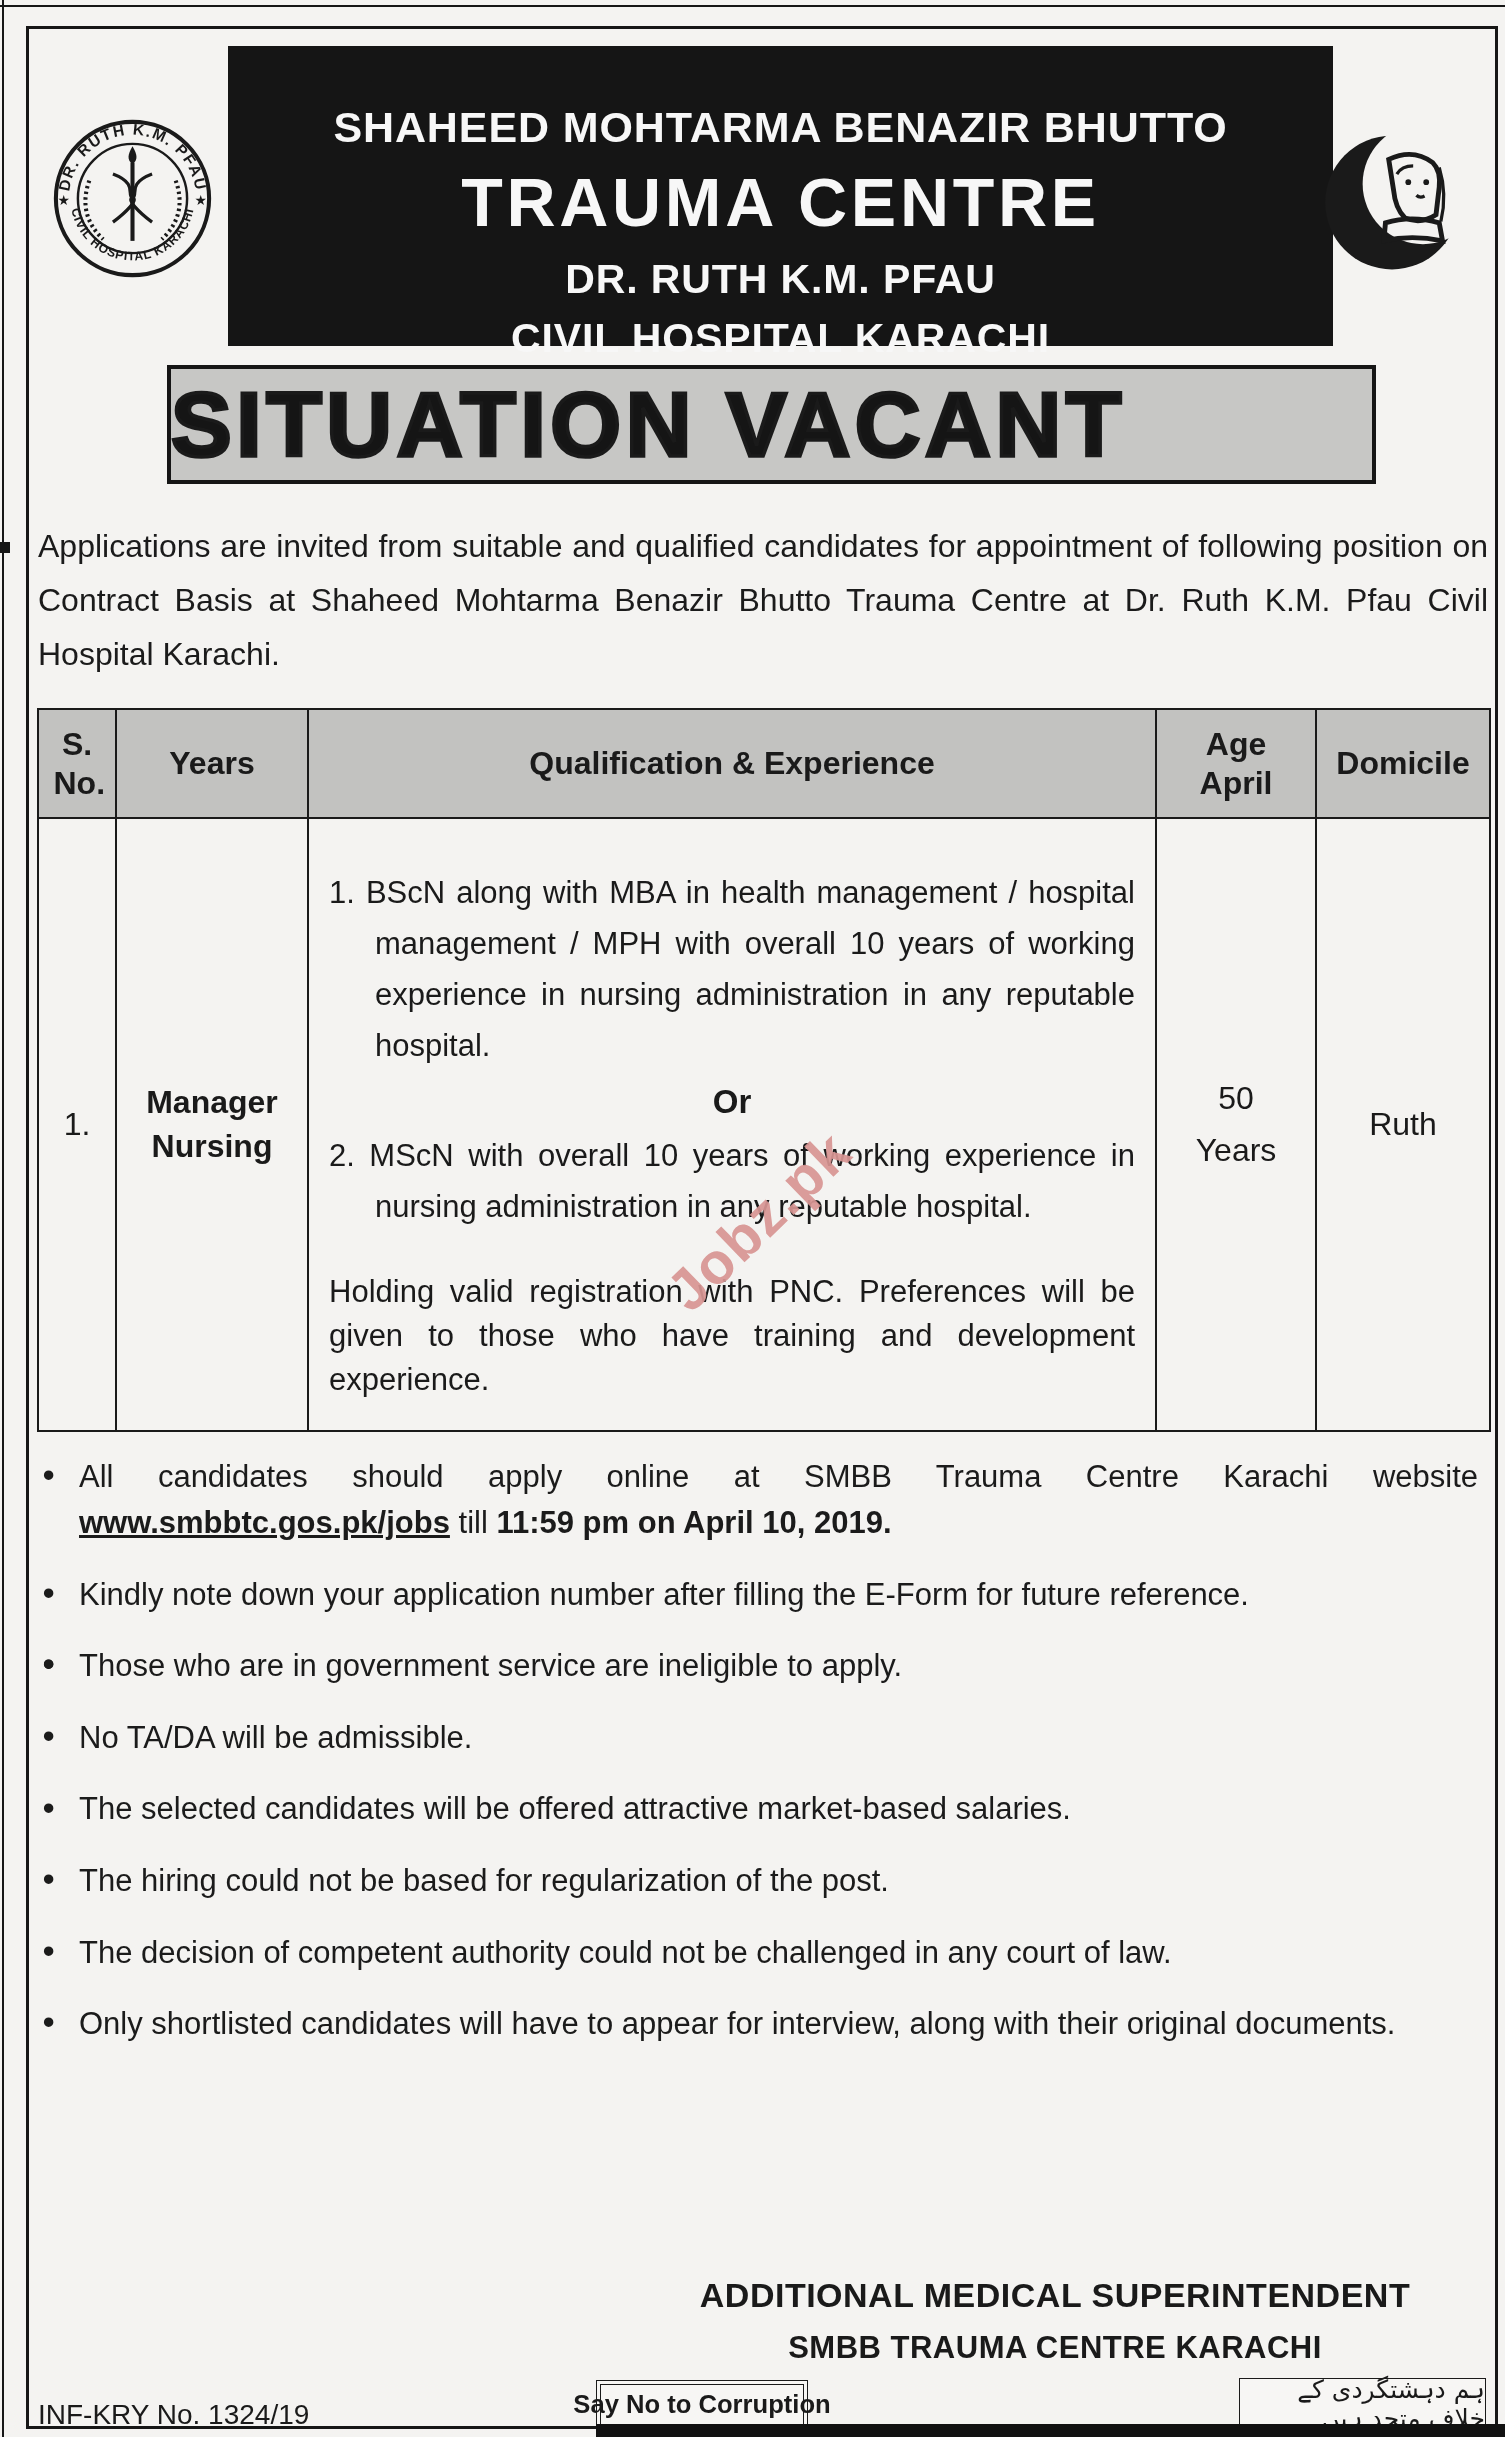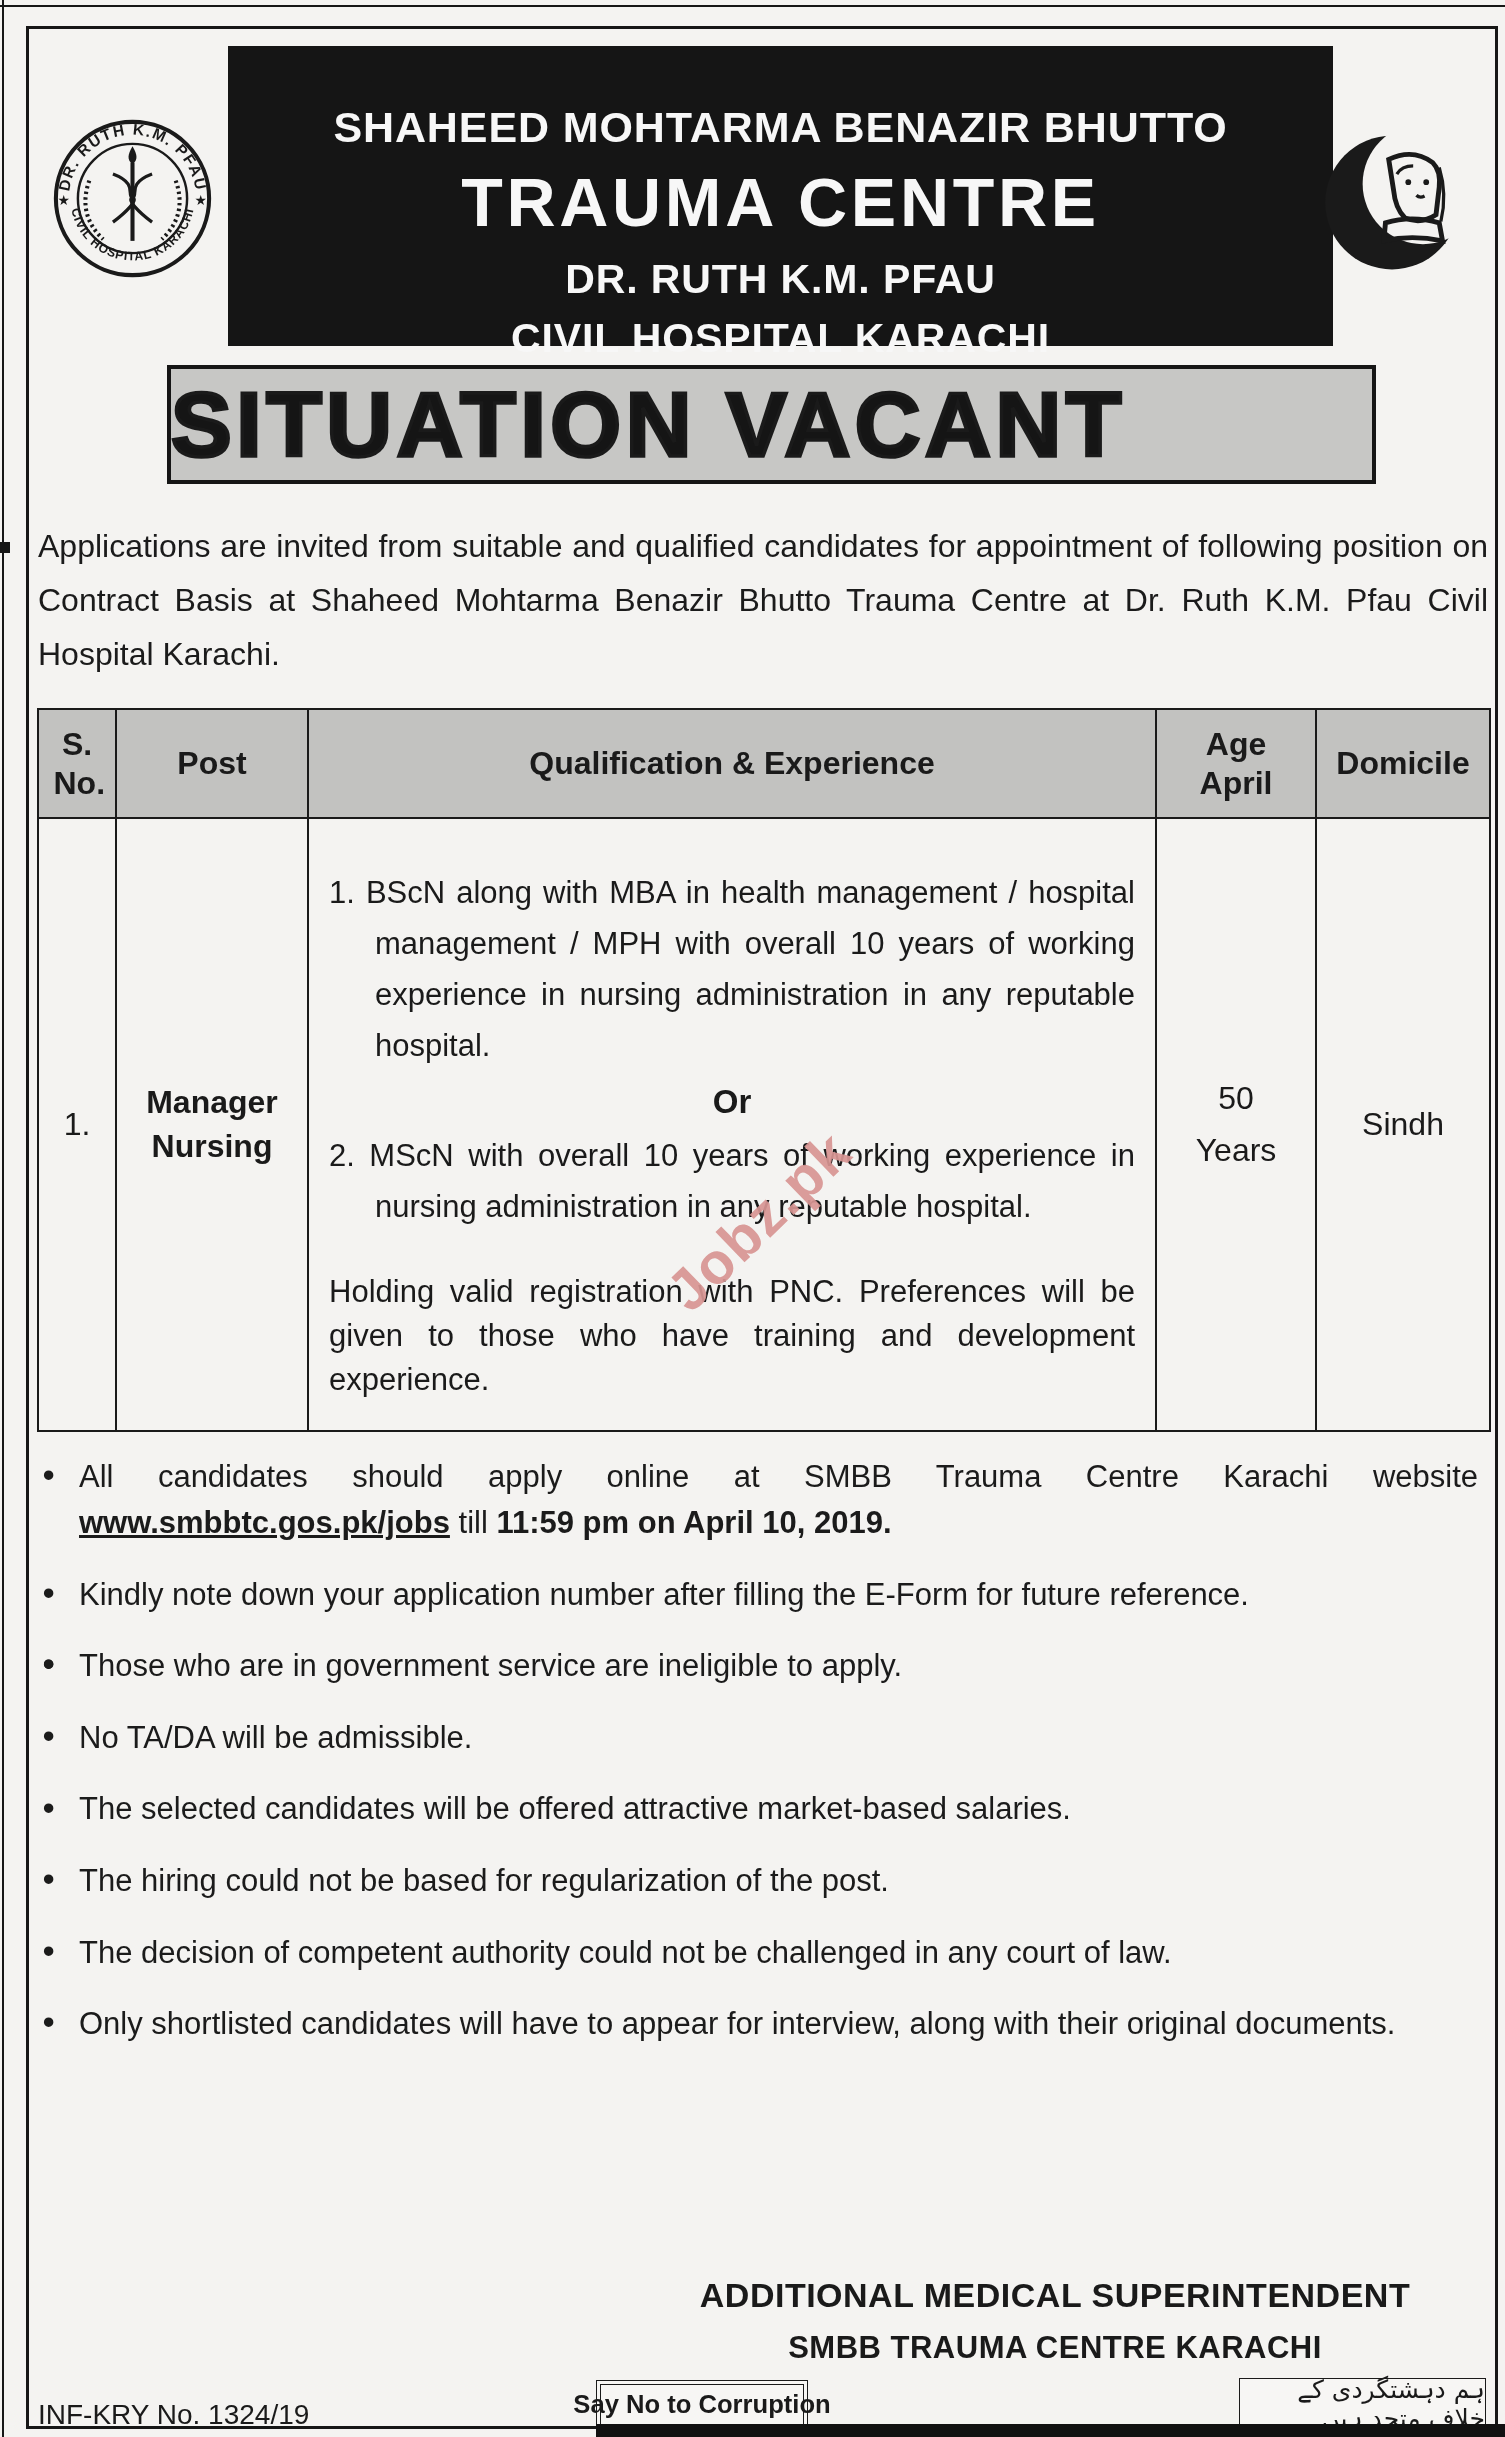--- a/index.html
+++ b/index.html
@@ -141,21 +141,21 @@
         <col style="width:848px">
         <col style="width:160px">
         <col style="width:174px">
     </colgroup>
     <tbody>
         <tr>
       <th>
             <div class="th-inner th-sno">S. No.</div>
           </th>
       <th>
-            <div class="th-inner">Post</div>
+            <div class="th-inner">Years</div>
           </th>
       <th>
             <div class="th-inner">Qualification &amp; Experience</div>
           </th>
       <th>
             <div class="th-inner th-age">Age April</div>
           </th>
       <th>
             <div class="th-inner">Domicile</div>
           </th>
@@ -167,21 +167,21 @@
       </td>
       <td class="c-qual">
         <div class="q-item q-first">1. BScN along with MBA in health management / hospital management / MPH with overall 10 years of working experience in nursing administration in any reputable hospital.</div>
         <div class="q-or">Or</div>
         <div class="q-item">2. MScN with overall 10 years of working experience in nursing administration in any reputable hospital.</div>
         <div class="q-note">Holding valid registration with PNC. Preferences will be given to those who have training and development experience.</div>
       </td>
       <td class="c-age">
         <div class="age-inner">50 Years</div>
       </td>
-      <td class="c-dom">Sindh</td>
+      <td class="c-dom">Ruth</td>
     </tr>
   </tbody>
     </table>
 </div>
 
 <div class="abs watermark">Jobz.pk</div>
 
 <div class="abs bullets">
   <div class="bullet">
     <span class="dot">•</span><span>All candidates should apply online at SMBB Trauma Centre Karachi website </span><span class="b-link">www.smbbtc.gos.pk/jobs</span><span> till </span><span class="b-bold">11:59 pm on April 10, 2019.</span>

